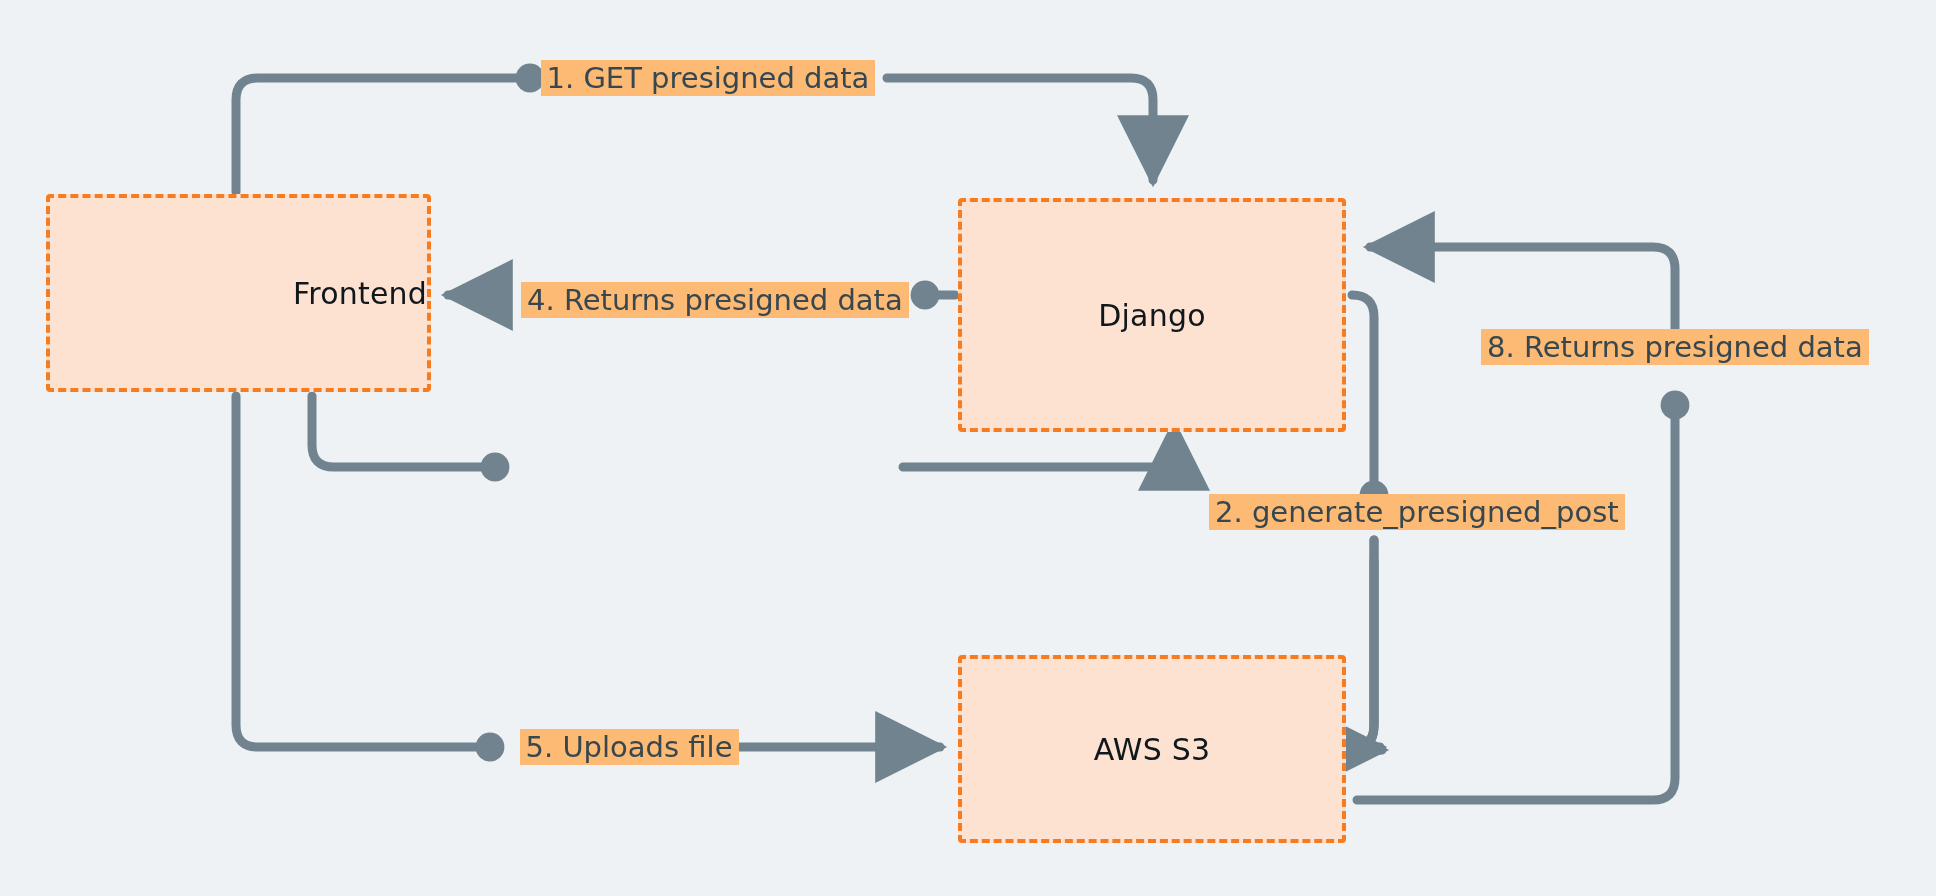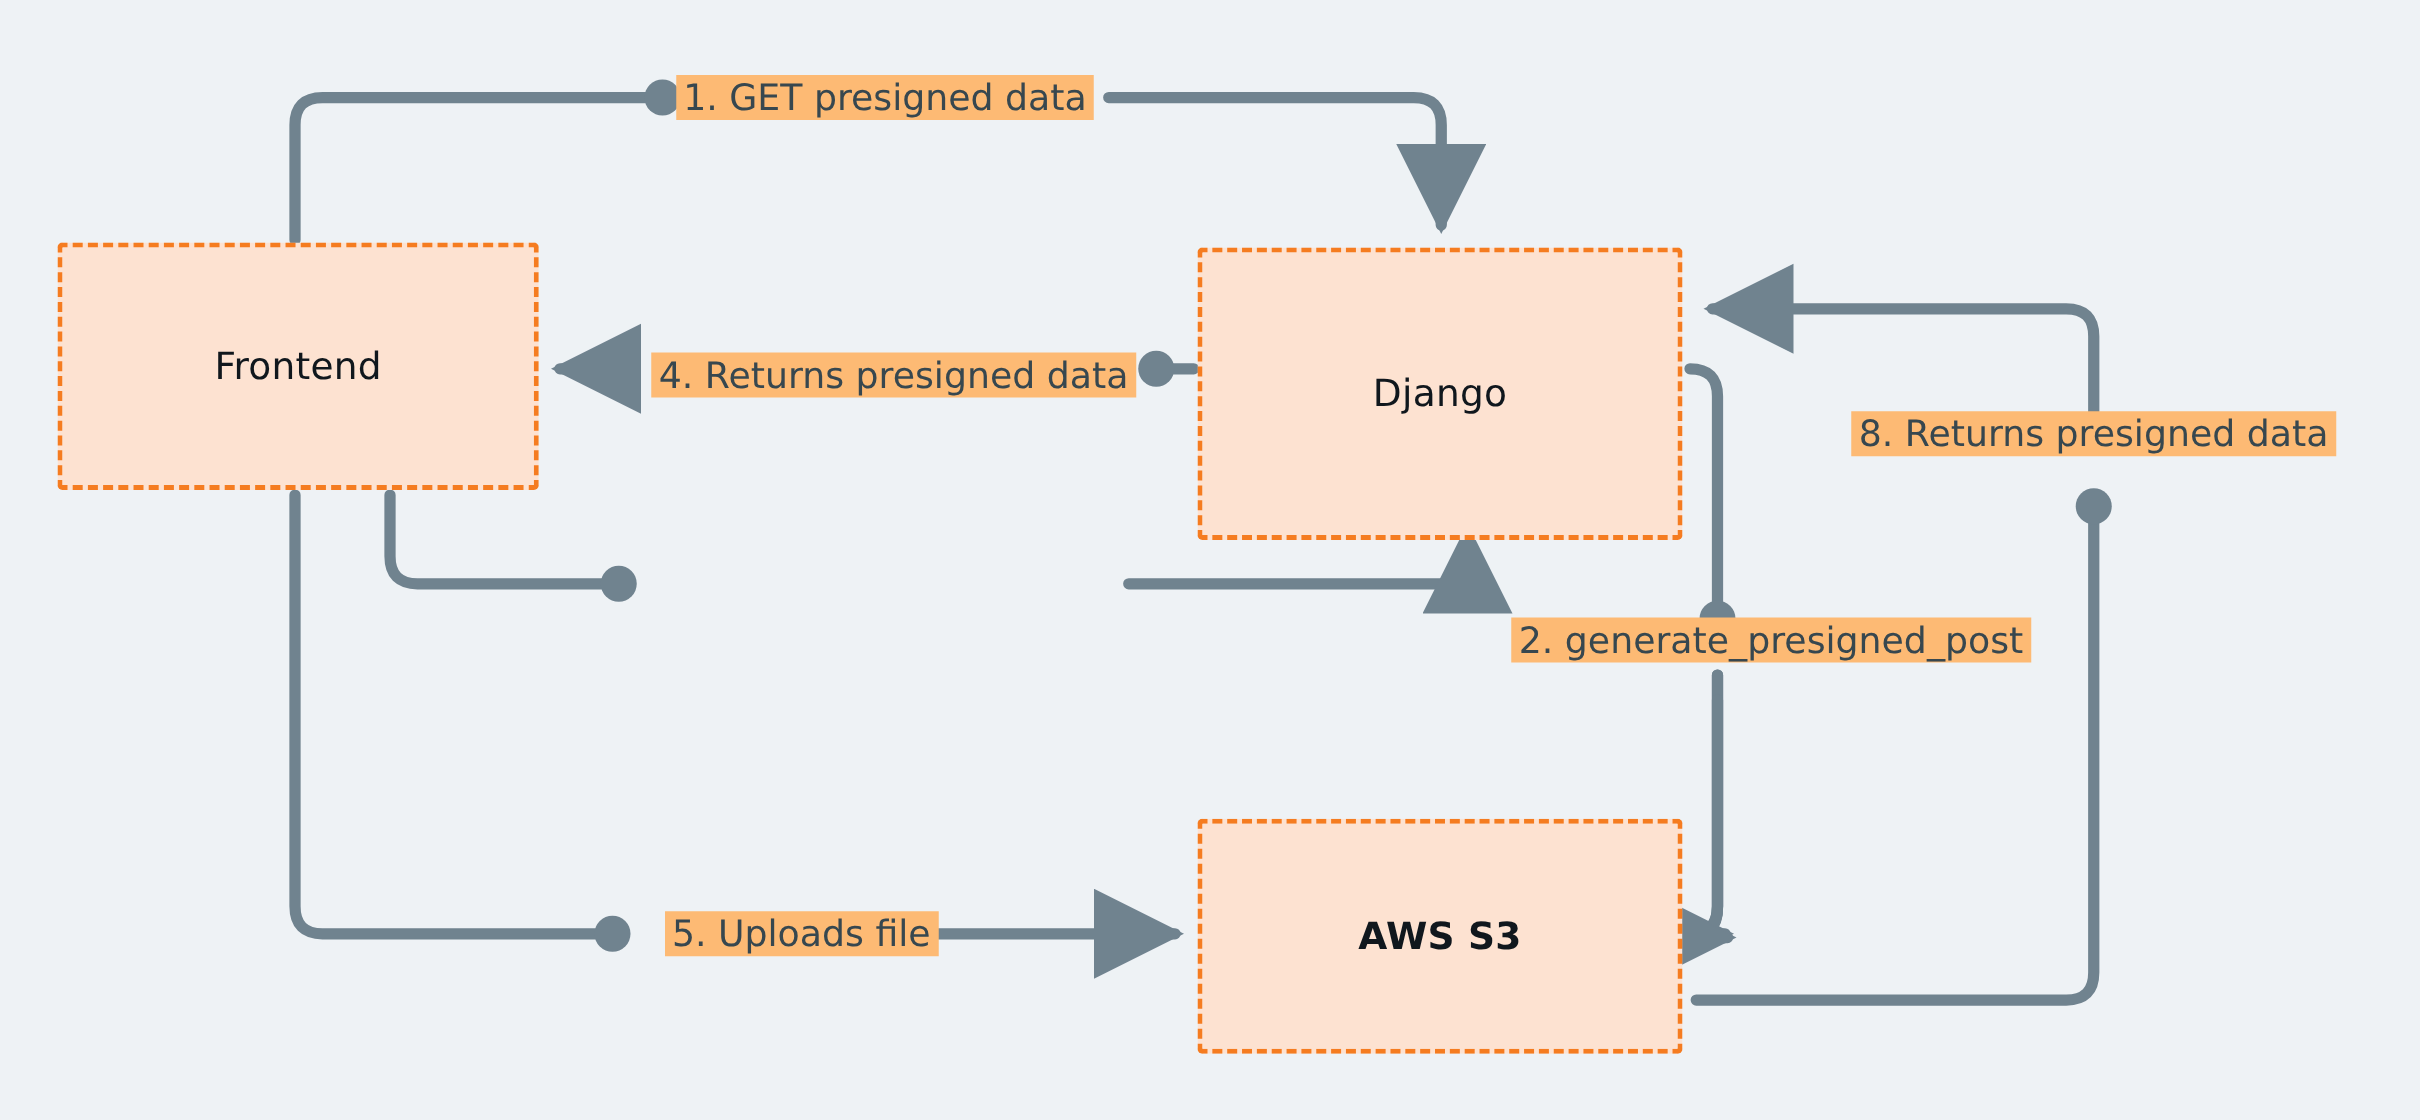--- a/index.html
+++ b/index.html
@@ -95,36 +95,36 @@
       <path d="M 1374,540 L 1374,725 Q 1374,750 1349,750 L 1380,750"></path>
     </g>
   </svg>
 
   <svg class="canvas" viewBox="0 0 1936 896">
     <g fill="none" stroke="#70838f" stroke-width="9" stroke-linecap="round" stroke-linejoin="round">
       <path d="M 1374,560 L 1374,726 Q 1374,750 1350,750 L 1382,750" marker-end="url(#arrowEnd)"></path>
     </g>
   </svg>
 
-  <div class="node-box" style="left:46px; top:194px; width:385px; height:198px;">
+  <div class="node-box" style="left:46px; top:194px; width:385px; height:198px;justify-content:flex-end;">
     <span class="node-label">Frontend</span>
   </div>
 
   <div class="node-box" style="left:958px; top:198px; width:388px; height:234px;">
     <span class="node-label">Django</span>
   </div>
 
-  <div class="node-box" style="left:958px; top:655px; width:388px; height:188px;font-weight:bold;">
+  <div class="node-box" style="left:958px; top:655px; width:388px; height:188px;">
     <span class="node-label">AWS S3</span>
   </div>
 
   <div class="edge-label" style="left: 540.5px; top: 60px;">1. GET presigned data</div>
 
   <div class="edge-label" style="left: 1209px; top: 494px;">2. generate_presigned_post</div>
 
   <div class="edge-label" style="left: 1481px; top: 329px;">8. Returns presigned data</div>
 
   <div class="edge-label" style="left: 521px; top: 282px;">4. Returns presigned data</div>
 
-  <div class="edge-label" style="left: 519.5px; top: 729px; margin-left: 12px;">5. Uploads file</div>
+  <div class="edge-label" style="left: 519.5px; top: 729px;">5. Uploads file</div>
 
 
 </div>
 
 </body></html>

